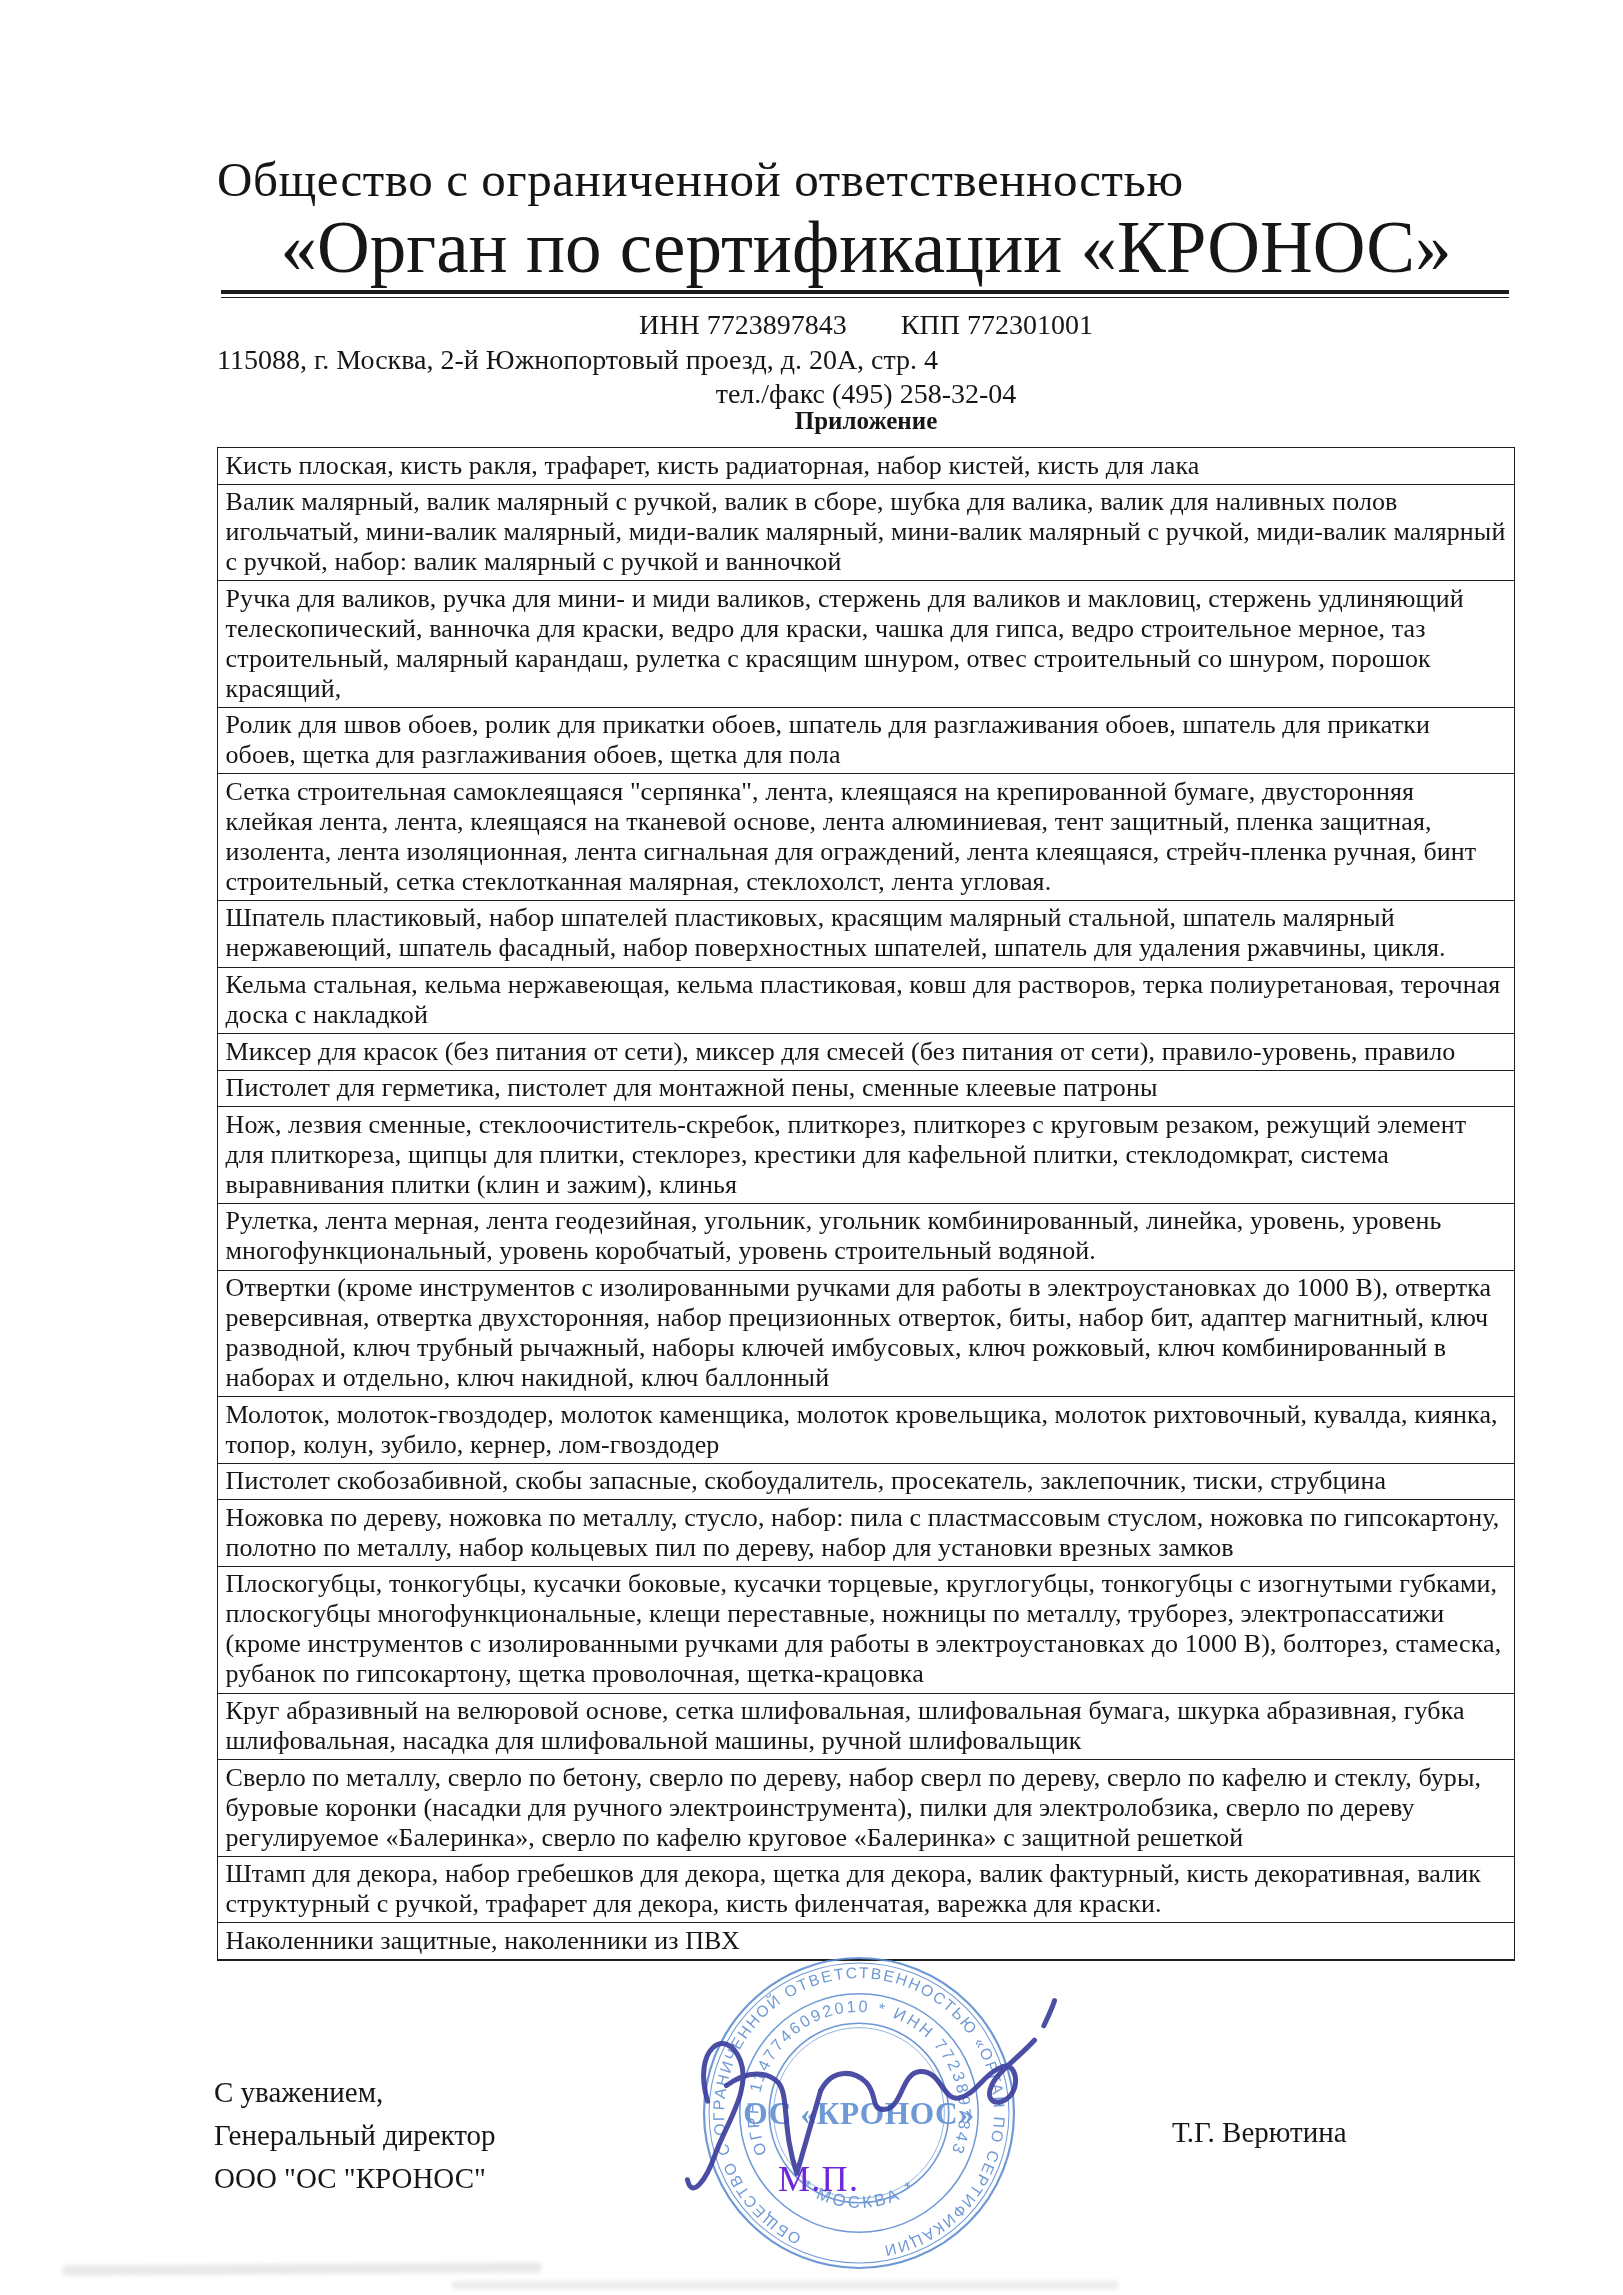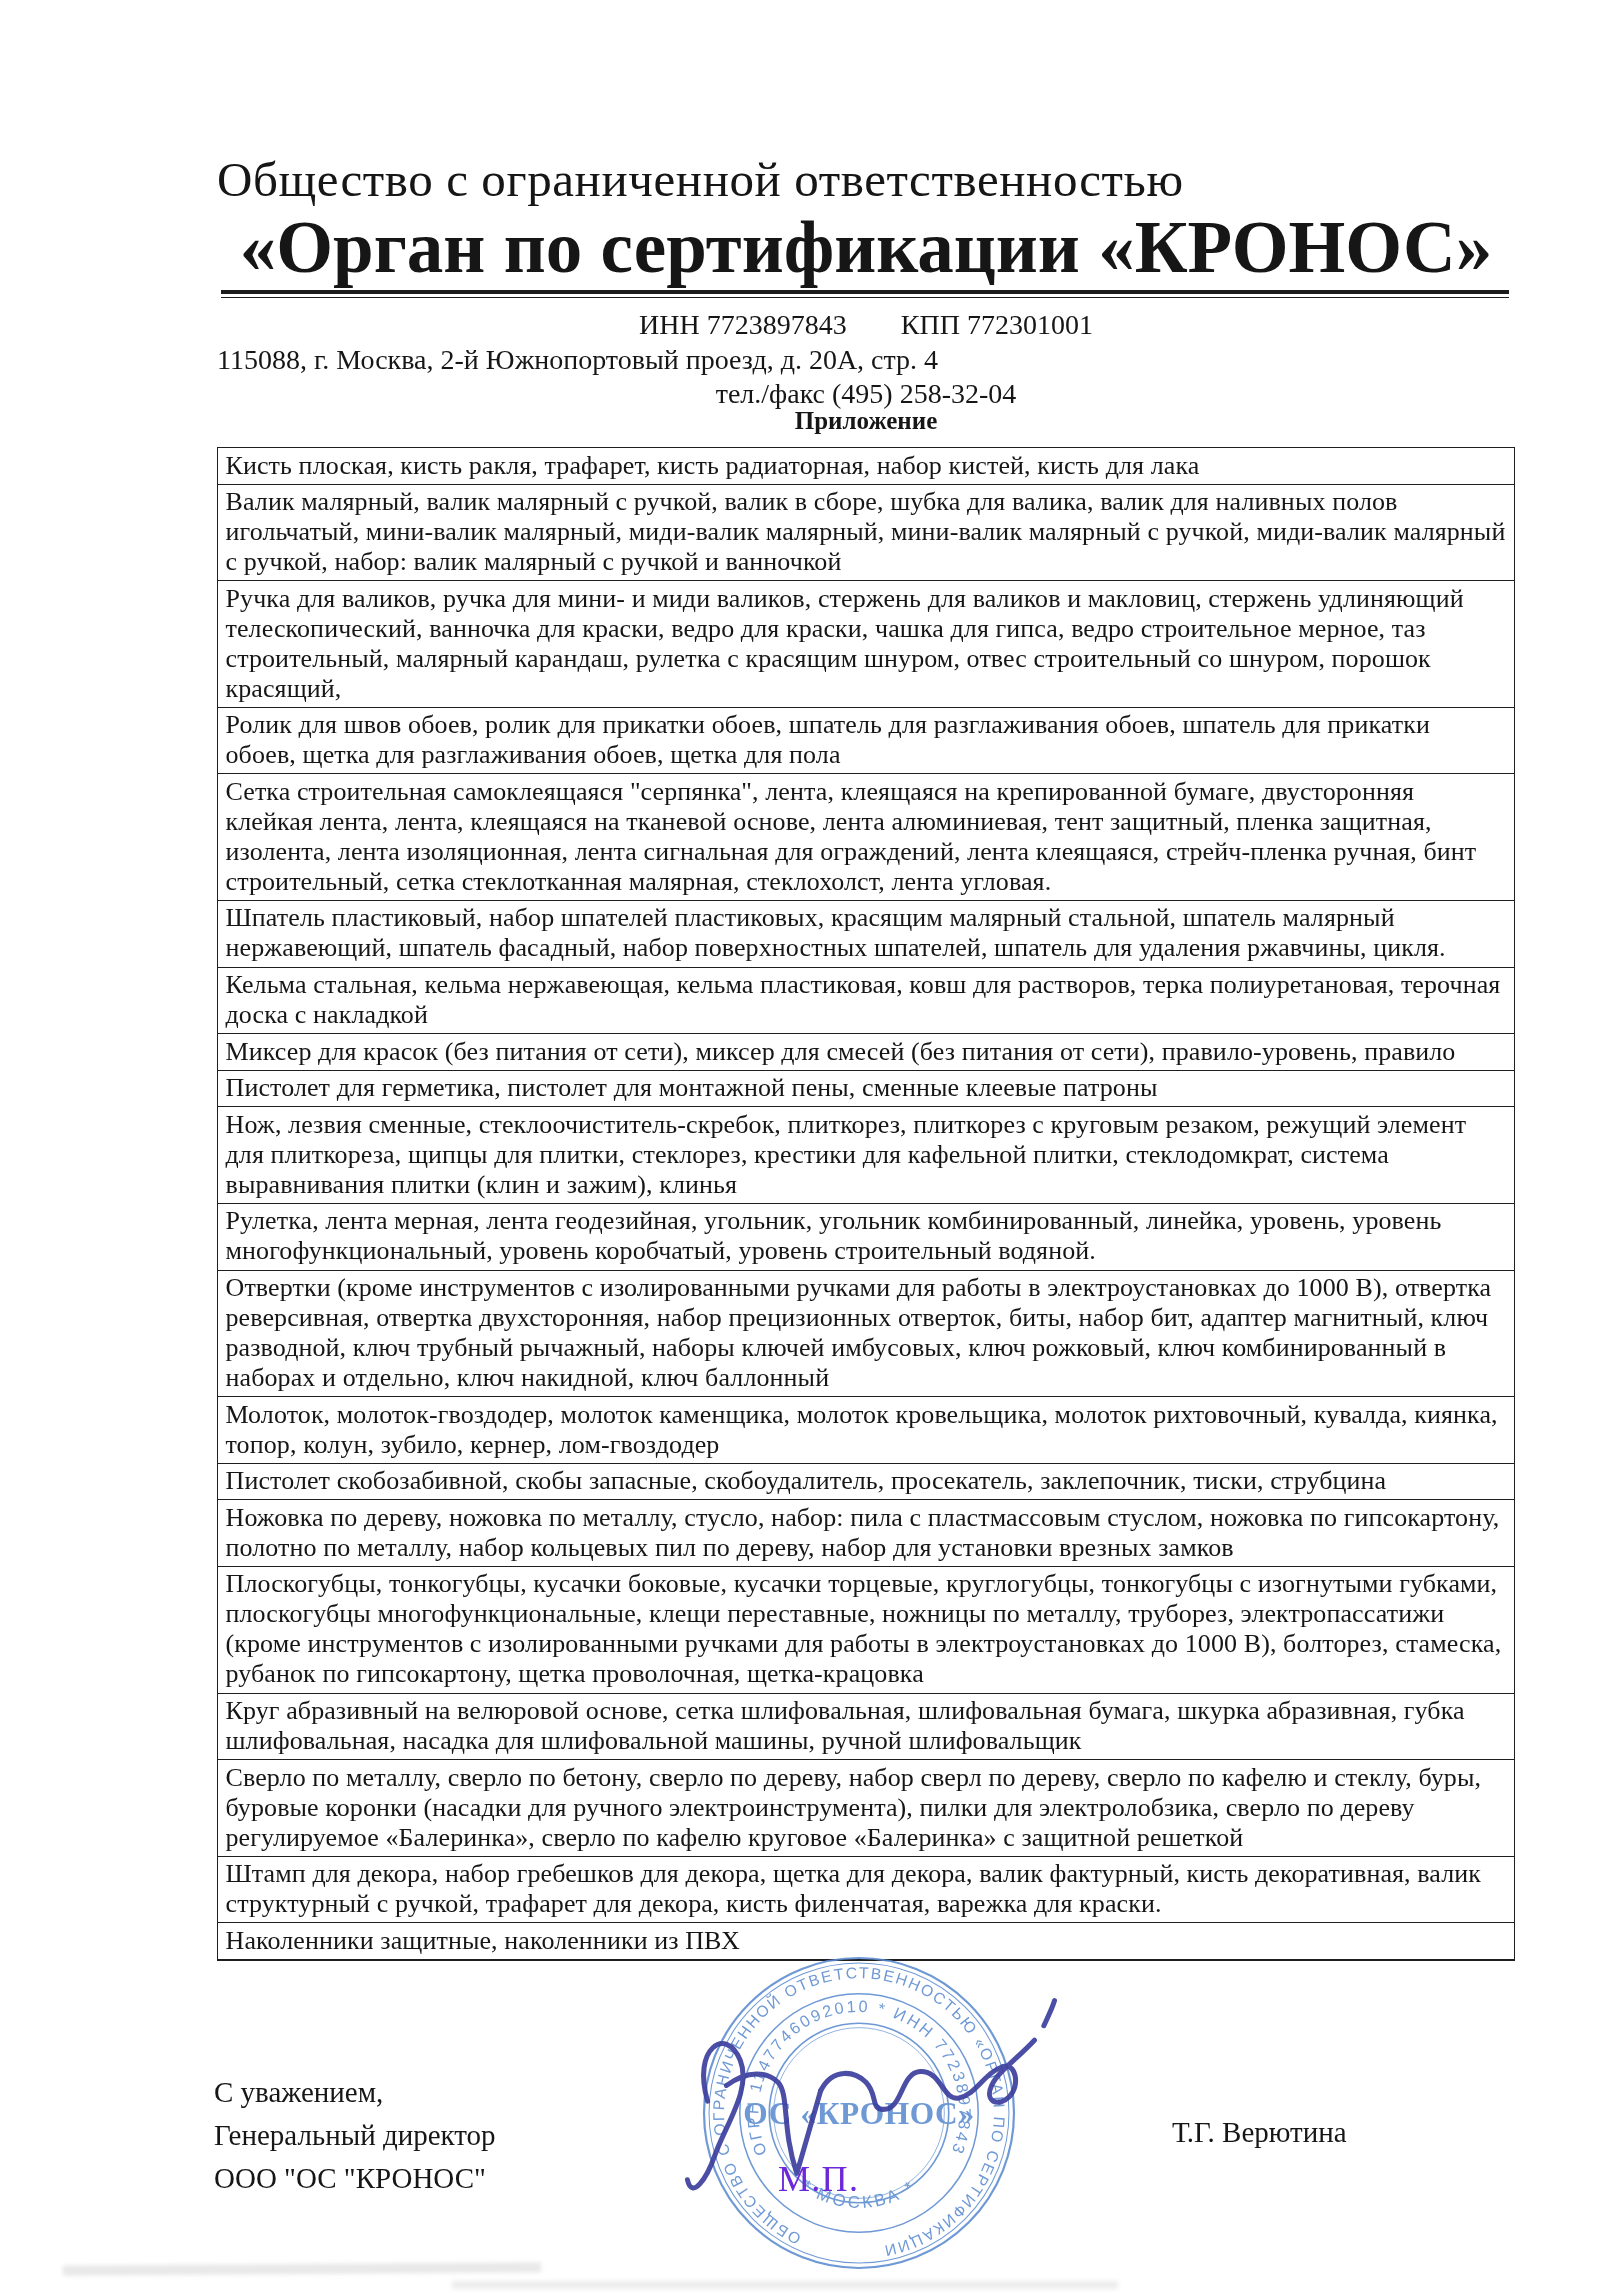--- a/index.html
+++ b/index.html
@@ -11,21 +11,21 @@
     color:#161616;
     overflow:hidden;
   }
   .content{position:absolute;left:217px;top:0;width:1298px;}
   .title1{
     position:absolute;top:151px;left:0;width:100%;
     text-align:left;font-size:49px;letter-spacing:0.6px;white-space:nowrap;
   }
   .title2{
     position:absolute;top:206px;left:0;width:100%;
-    text-align:center;font-size:73px;letter-spacing:0px;white-space:nowrap;font-weight:bold;
+    text-align:center;font-size:73px;letter-spacing:0px;white-space:nowrap;
   }
   .rule-double{
     position:absolute;top:290px;left:3.8px;width:1288px;height:2.5px;
     border-top:4.4px solid #1c1c1c;border-bottom:1.9px solid #1c1c1c;
   }
   .inn-line{
     position:absolute;top:309px;left:0;width:100%;
     display:flex;justify-content:center;gap:54px;
     font-size:28px;white-space:nowrap;
   }

